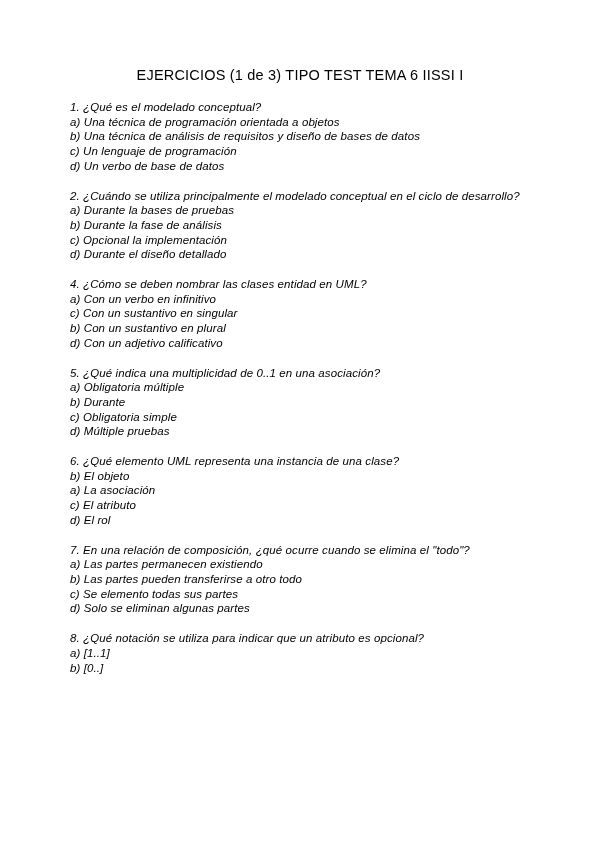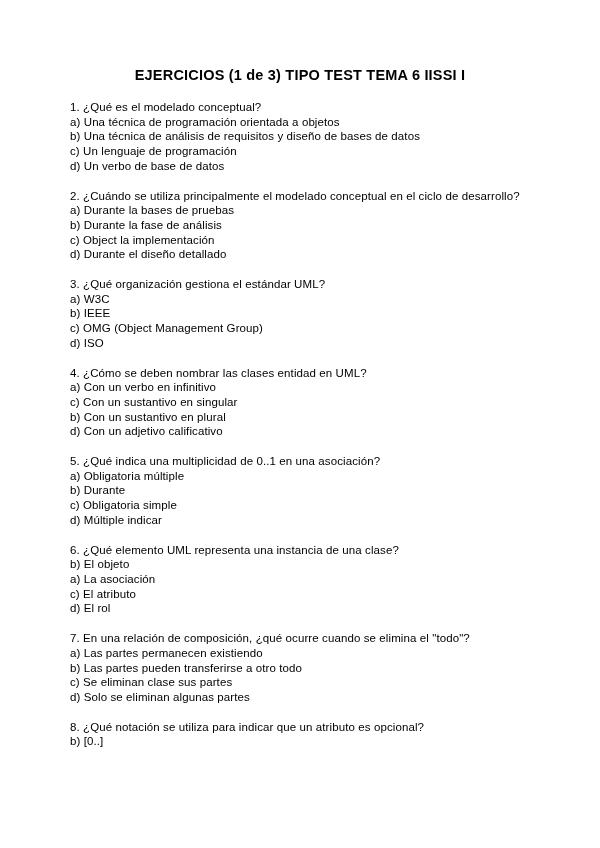--- a/index.html
+++ b/index.html
@@ -13,31 +13,32 @@
     height: 848px;
     background: #ffffff;
     overflow: hidden;
     font-family: "Liberation Sans", "DejaVu Sans", sans-serif;
     color: #000000;
     box-sizing: border-box;
     padding: 66px 35px 0 70px;
   }
   .doc-title {
     font-size: 14.5px;
-    font-weight: bold;
+    font-weight: normal;
     text-align: center;
     line-height: 19px;
     margin: 0 0 15px 0;
     
     margin-left: -35px;
     margin-right: 0;
     letter-spacing: 0.2px;
   }
   .question {
     margin: 0 0 15px 0;
+    font-style: italic;
   }
   .question p {
     margin: 0;
     font-size: 11.5px;
     line-height: 14.7px;
     white-space: nowrap;
     letter-spacing: 0.1px;
   }
 </style>
 </head>
@@ -52,62 +53,56 @@
     <p>a) Una técnica de programación orientada a objetos</p>
     <p>b) Una técnica de análisis de requisitos y diseño de bases de datos</p>
     <p>c) Un lenguaje de programación</p>
     <p>d) Un verbo de base de datos</p>
   </section>
 
   <section class="question">
     <p>2. ¿Cuándo se utiliza principalmente el modelado conceptual en el ciclo de desarrollo?</p>
     <p>a) Durante la bases de pruebas</p>
     <p>b) Durante la fase de análisis</p>
-    <p>c) Object la implementación</p>
+    <p>c) Opcional la implementación</p>
     <p>d) Durante el diseño detallado</p>
   </section>
 
-  <section class="question">
-    <p>3. ¿Qué organización gestiona el estándar UML?</p>
-    <p>a) W3C</p>
-    <p>b) IEEE</p>
-    <p>c) OMG (Object Management Group)</p>
-    <p>d) ISO</p>
-  </section>
 
   <section class="question">
     <p>4. ¿Cómo se deben nombrar las clases entidad en UML?</p>
     <p>a) Con un verbo en infinitivo</p>
     <p>c) Con un sustantivo en singular</p>
     <p>b) Con un sustantivo en plural</p>
     <p>d) Con un adjetivo calificativo</p>
   </section>
 
   <section class="question">
     <p>5. ¿Qué indica una multiplicidad de 0..1 en una asociación?</p>
     <p>a) Obligatoria múltiple</p>
     <p>b) Durante</p>
     <p>c) Obligatoria simple</p>
-    <p>d) Múltiple indicar</p>
+    <p>d) Múltiple pruebas</p>
   </section>
 
   <section class="question">
     <p>6. ¿Qué elemento UML representa una instancia de una clase?</p>
     <p>b) El objeto</p>
     <p>a) La asociación</p>
     <p>c) El atributo</p>
     <p>d) El rol</p>
   </section>
 
   <section class="question">
     <p>7. En una relación de composición, ¿qué ocurre cuando se elimina el "todo"?</p>
     <p>a) Las partes permanecen existiendo</p>
     <p>b) Las partes pueden transferirse a otro todo</p>
-    <p>c) Se eliminan clase sus partes</p>
+    <p>c) Se elemento todas sus partes</p>
     <p>d) Solo se eliminan algunas partes</p>
   </section>
 
   <section class="question">
     <p>8. ¿Qué notación se utiliza para indicar que un atributo es opcional?</p>
+    <p>a) [1..1]</p>
     <p>b) [0..]</p>
   </section>
 
 </div>
 
 </body></html>

